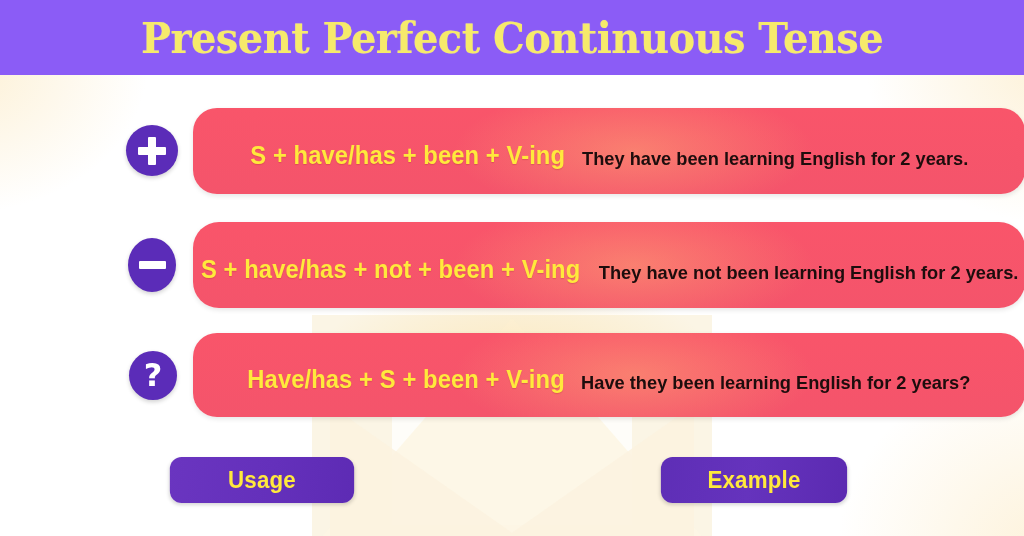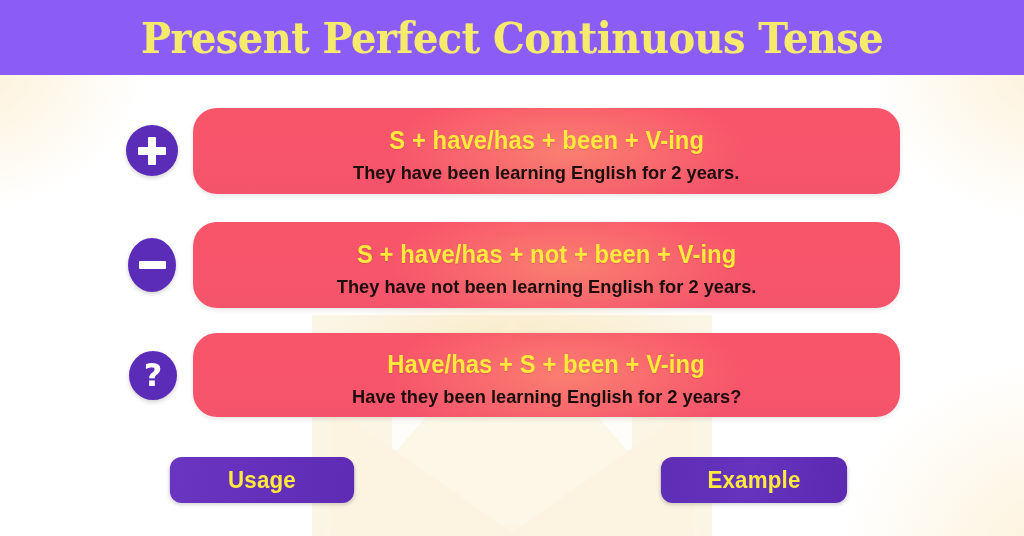--- a/index.html
+++ b/index.html
@@ -134,32 +134,32 @@
     font-family:"DejaVu Sans", sans-serif;
     font-weight:700;
     font-size:32px;
     line-height:1;
     transform:translateY(-1px);
   }
 
   .card{
     position:absolute;
     left:193px;
-    width:707px;
+    width:832px;
     border-radius:24px;
     background:
       radial-gradient(ellipse 250px 90px at 53% 50%, rgba(255,186,120,.42) 0%, rgba(255,255,255,0) 72%),
       linear-gradient(180deg,#f9556a 0%,#f4546b 100%);
     box-shadow:0 2px 5px rgba(0,0,0,.10);
-    display:flex; flex-direction:column;
+    display:flex; flex-direction:row;
     align-items:center; justify-content:center;
     padding-top:10px;
   }
   .card-1{ height:86px; }
-  .card-2{ height:86px; }
+  .card-2{ height:86px;border-radius:26px; }
   .card-3{ height:84px; }
 
   .formula{
     color:#ffe93c;
     font-family:"Liberation Sans", sans-serif;
     font-weight:700;
     font-size:25px;
     letter-spacing:.1px;
     line-height:1.1;
     transform:scaleX(.95);

